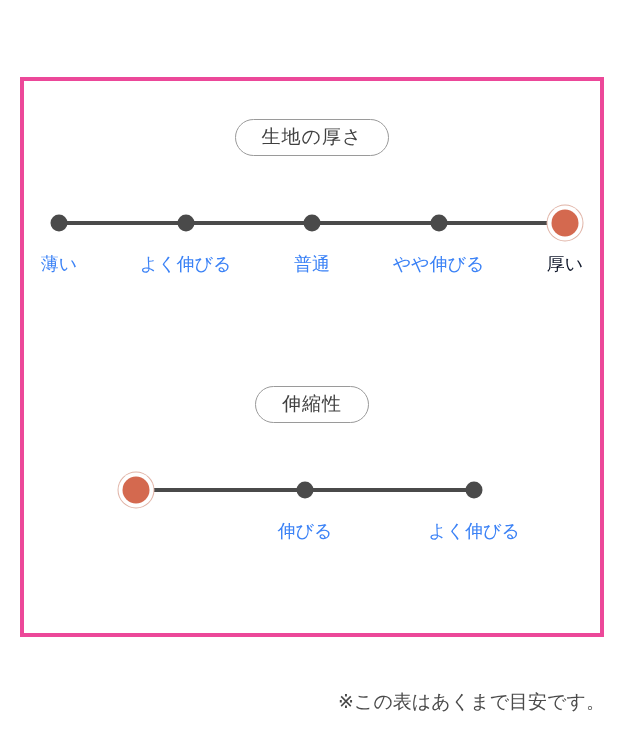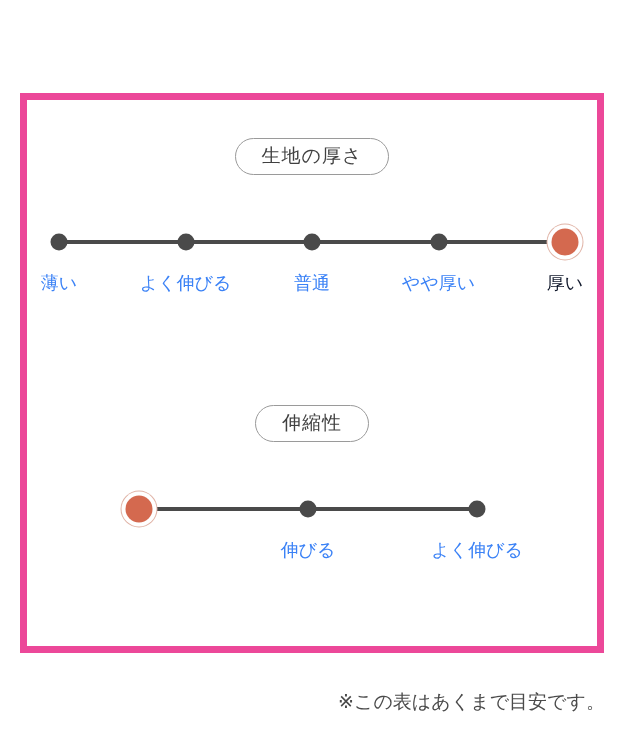--- a/index.html
+++ b/index.html
@@ -17,24 +17,23 @@
     overflow: hidden;
   }
 
   
   #spec-frame {
     position: absolute;
     left: 20px;
     top: 77px;
     width: 584px;
     height: 560px;
-    border: 7px solid #ec4899;
+    border: 4px solid #ec4899;
     box-sizing: border-box;
     background: #fff;
-    margin-top: 16px;
   }
 
   
   .scale-block {
     position: absolute;
     left: 0;
     width: 100%;
   }
   #block-thickness { top: 38px; }
   #block-stretch   { top: 305px; }
@@ -146,21 +145,21 @@
       <div class="dot" style="left:25%"></div>
       <div class="dot" style="left:50%"></div>
       <div class="dot" style="left:75%"></div>
       <div class="dot active" style="left:100%"></div>
     </div>
 
     <div class="labels" id="labels-thickness">
       <span class="label" style="left:0%">薄い</span>
       <span class="label" style="left:25%">よく伸びる</span>
       <span class="label" style="left:50%">普通</span>
-      <span class="label" style="left:75%">やや厚い</span>
+      <span class="label" style="left:75%">やや伸びる</span>
       <span class="label active" style="left:100%">厚い</span>
     </div>
   </div>
 
   <div class="scale-block" id="block-stretch">
 
     <div class="pill-row">
       <span class="pill">伸縮性</span>
     </div>
 

